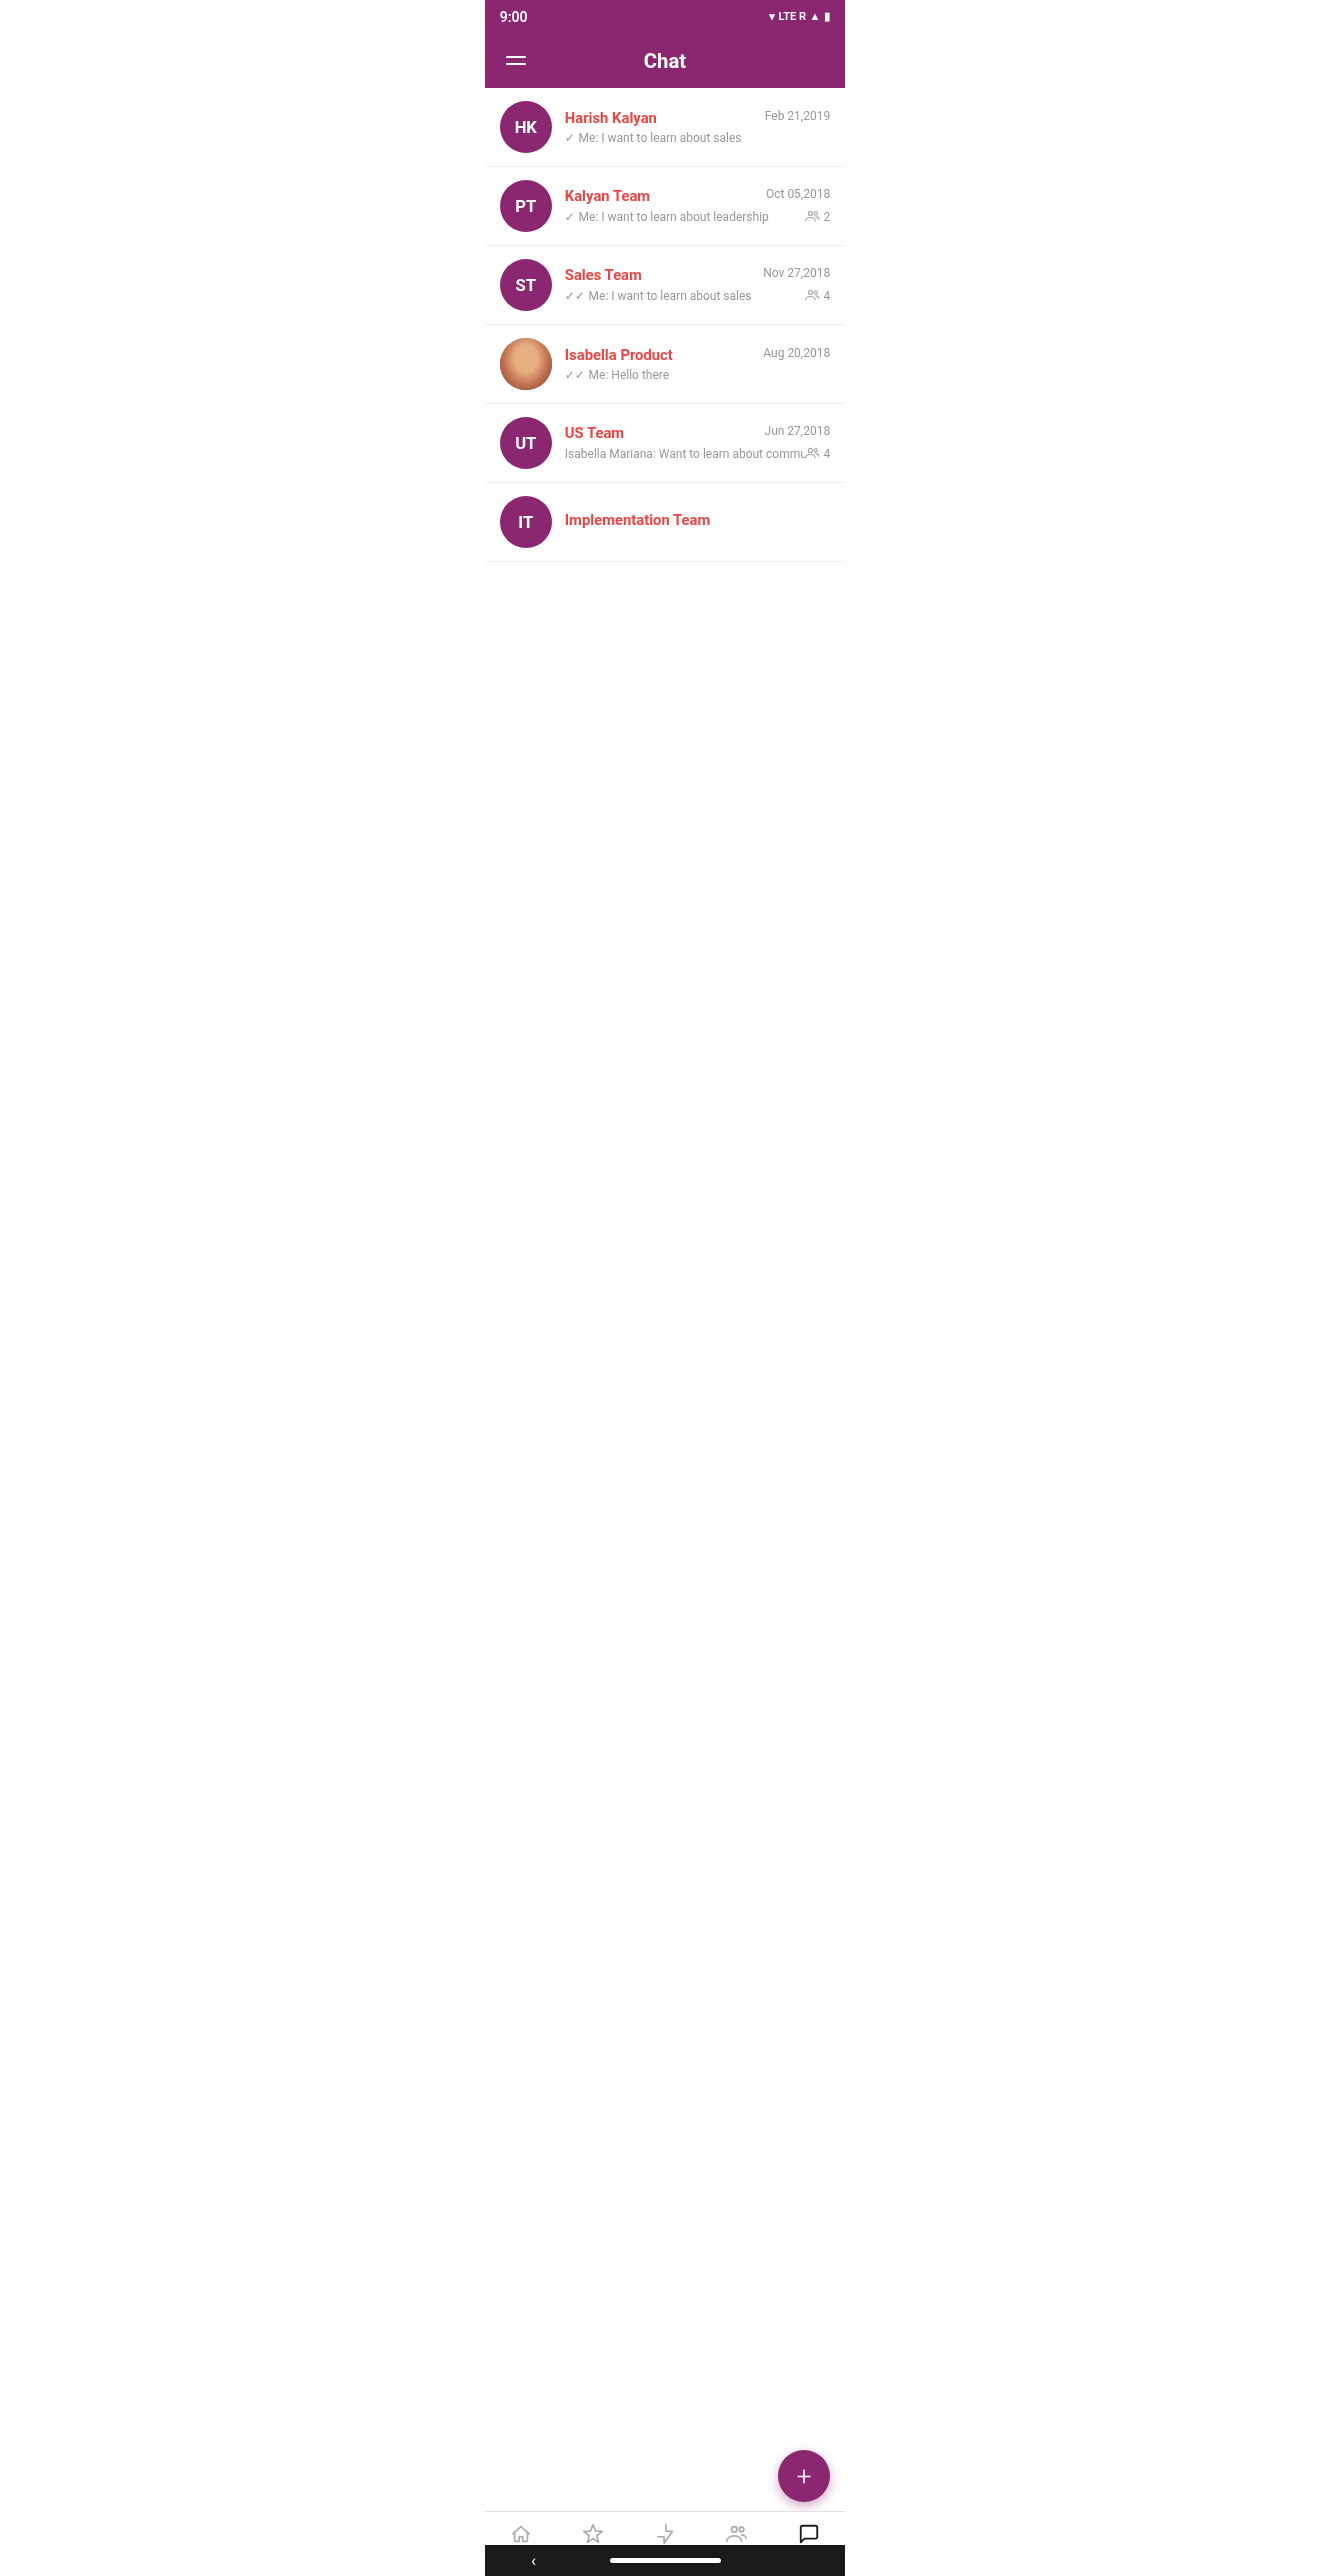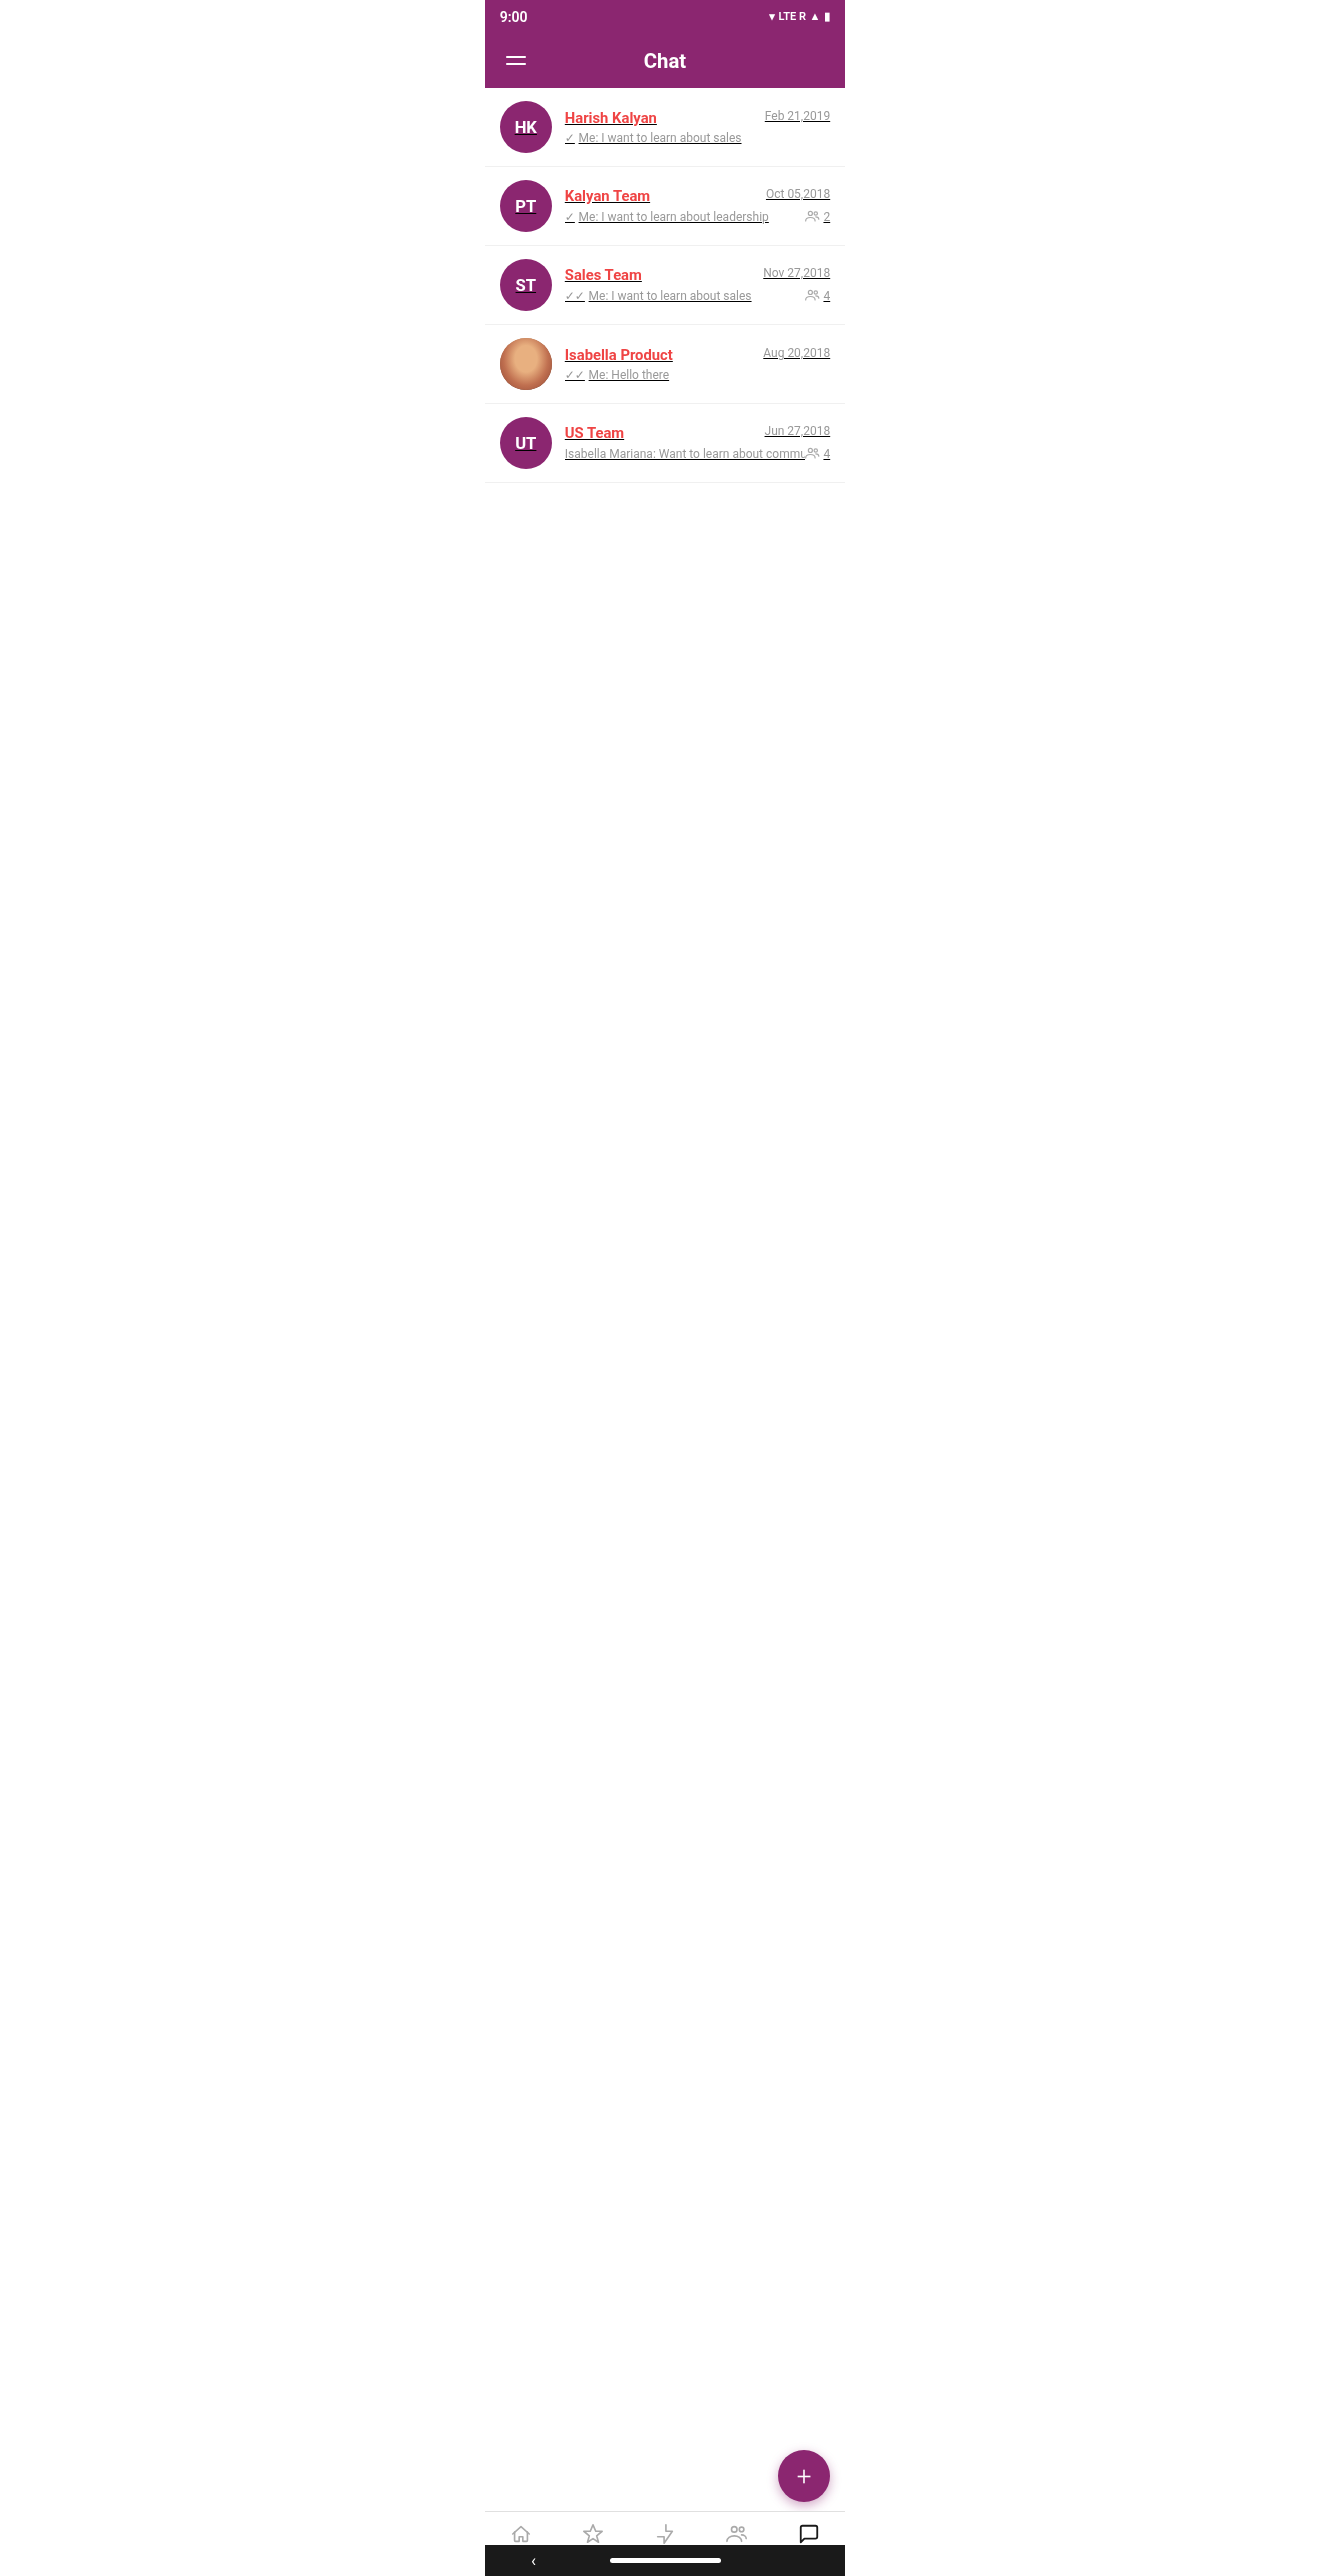--- a/index.html
+++ b/index.html
@@ -70,21 +70,20 @@
       color: #fff;
       font-size: 20.3px;
       font-weight: 700;
     }
     .chat-item {
       display: flex;
       align-items: center;
       padding: 13px 14.8px;
       border-bottom: 0.9px solid #f0f0f0;
       cursor: pointer;
-      text-decoration: underline;
     }
     .avatar {
       width: 52px;
       height: 52px;
       border-radius: 50%;
       background: #8B2670;
       display: flex;
       align-items: center;
       justify-content: center;
       color: #fff;
@@ -362,20 +361,34 @@
           </div>
           <div class="member-count">
             <span><svg width="14.8" height="13" viewBox="0 0 22 18" fill="none" stroke="#aaa" stroke-width="1.8" stroke-linecap="round" stroke-linejoin="round">
       <circle cx="8" cy="6" r="3"></circle>
       <circle cx="16" cy="6" r="2.5"></circle>
       <path d="M1 17c0-3 3.1-5 7-5s7 2 7 5"></path>
       <path d="M16 11c2.2 0 4.5 1.2 4.5 3.5"></path>
     </svg></span>
             <span>4</span>
           </div>
+        </div>
+      </div>
+    </div>
+    <div class="chat-item">
+      <div class="avatar">
+        <span>IT</span>
+      </div>
+      <div class="chat-content">
+        <div class="chat-top">
+          <span class="chat-name">Implementation Team</span>
+          <span class="chat-date"></span>
+        </div>
+        <div class="chat-bottom">
+          <div class="chat-preview"></div>
         </div>
       </div>
     </div>
   </div>
 
 <div class="fab">
   <span class="fab-plus">+</span>
 </div>
 
 <div class="bottom-nav">

